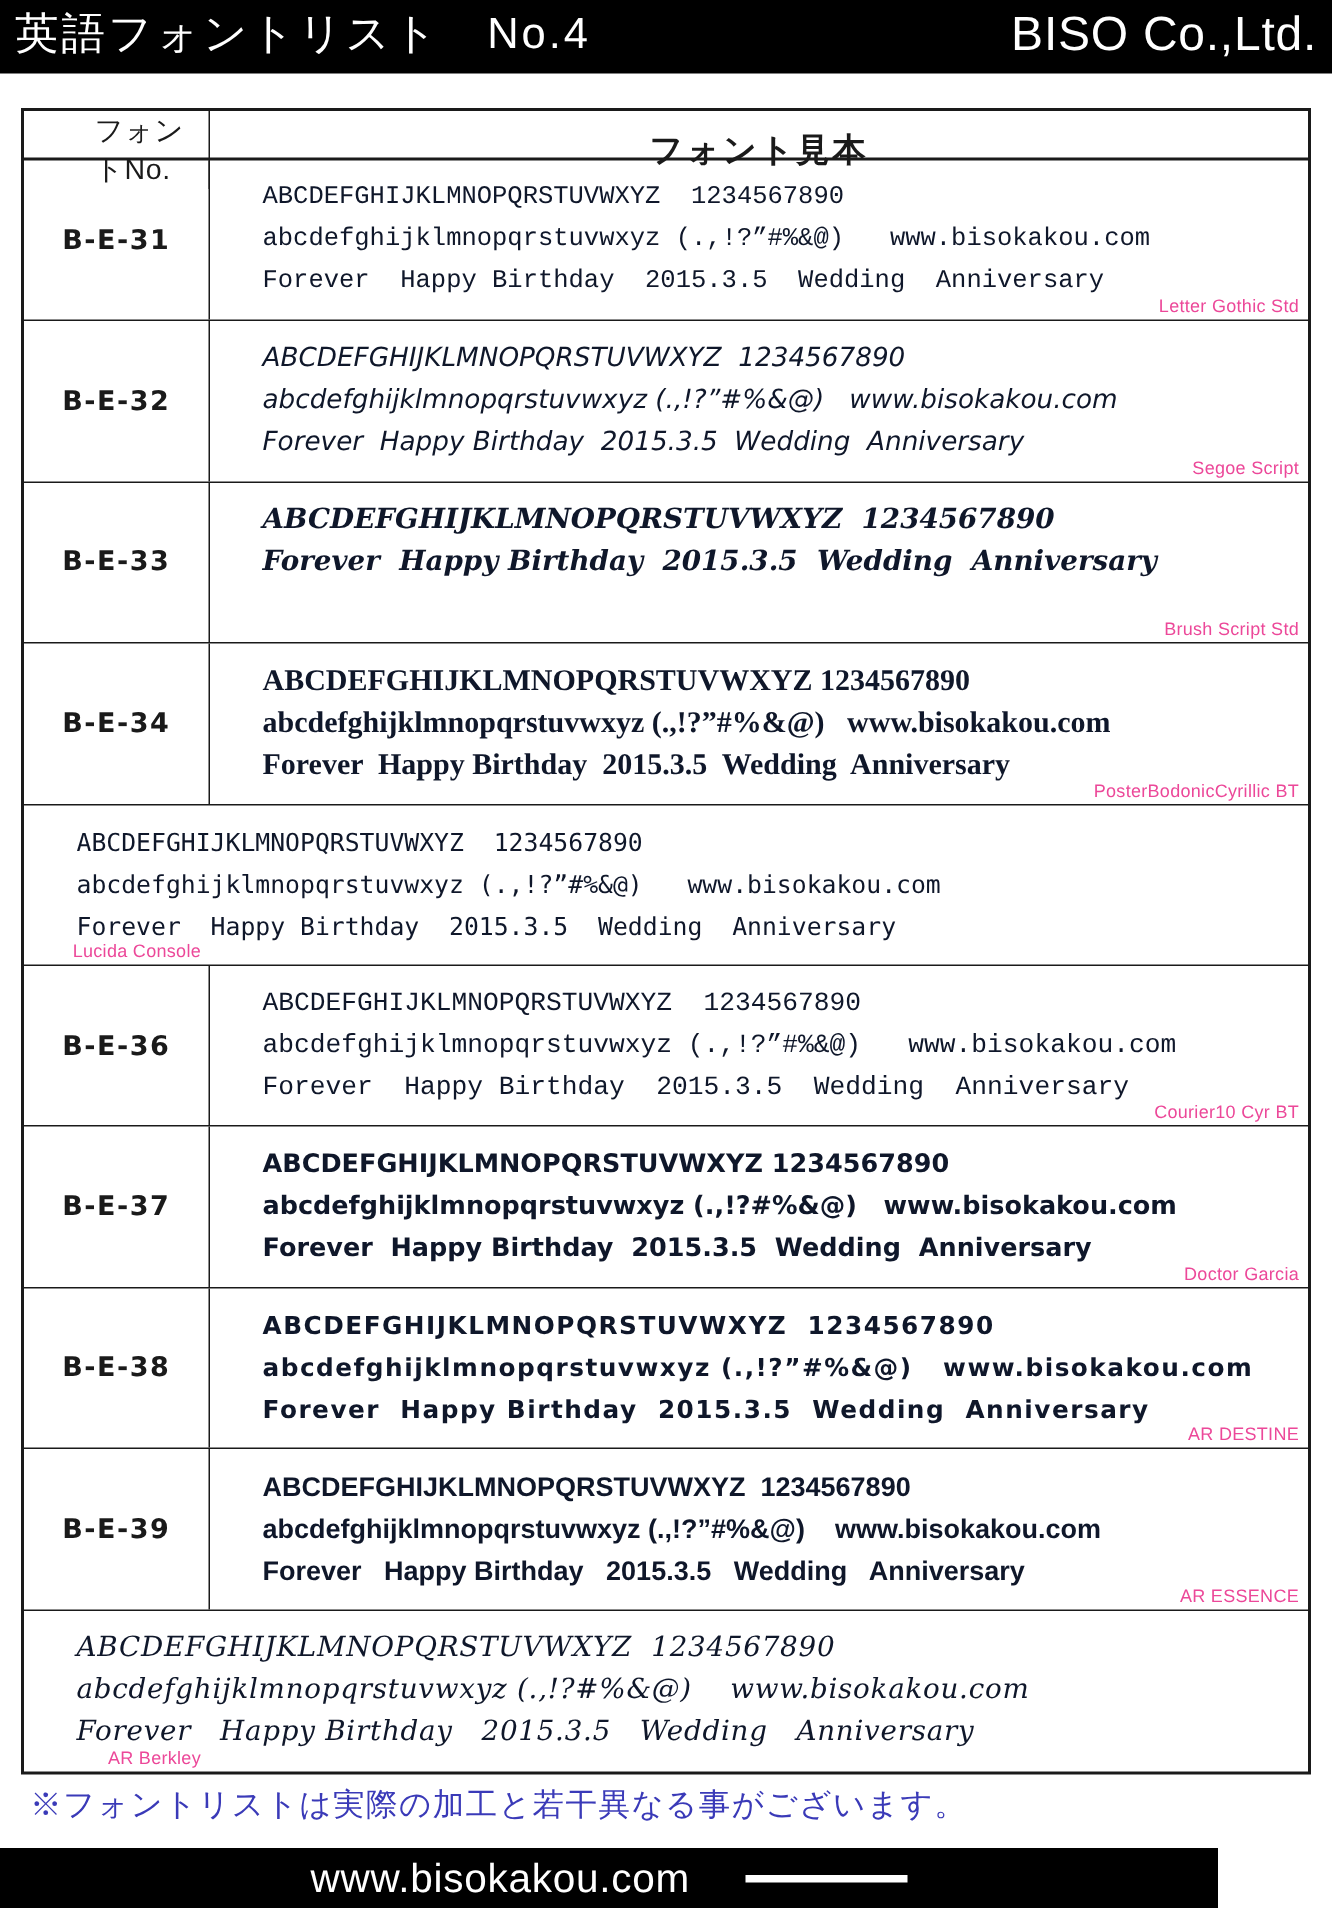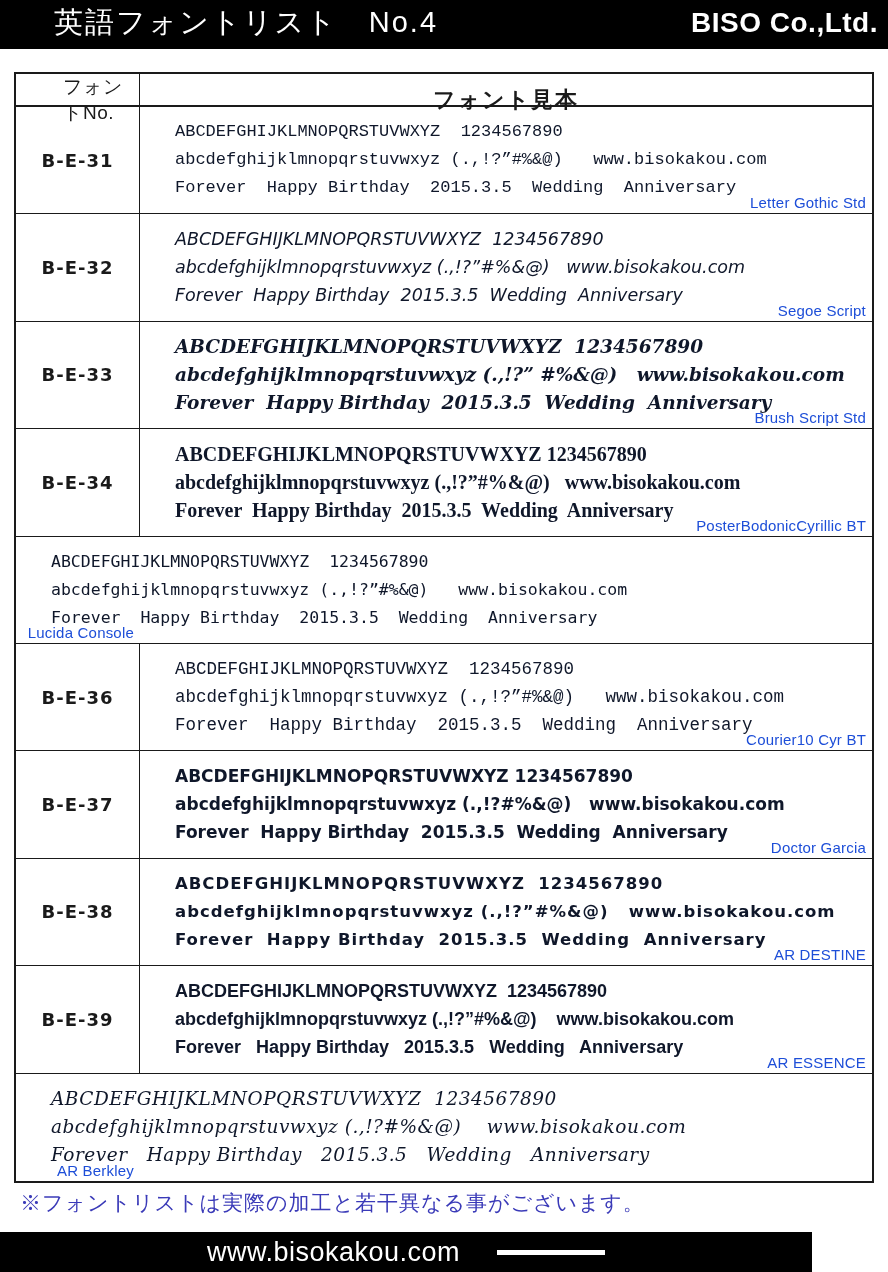--- a/index.html
+++ b/index.html
@@ -13,24 +13,24 @@
   }
 
   
   .topbar {
     position: absolute; left: 0; top: 0; width: 888px; height: 49px;
     background: #000;
     display: flex; align-items: center; justify-content: space-between;
     padding: 0 10px 4px 10px;
   }
   .topbar .title {
-    color: #fff; font-size: 29px; letter-spacing: 2px; font-weight: normal; margin-left: 44px;
+    color: #fff; font-size: 29px; letter-spacing: 2px; font-weight: normal;
   }
   .topbar .company {
-    color: #fff; font-size: 28px; letter-spacing: 0.5px; font-weight: bold;
+    color: #fff; font-size: 32px; letter-spacing: 0.5px;
   }
 
   
   .font-table {
     position: absolute; left: 14px; top: 72px; width: 860px;
     border: 2px solid #1a1a1a;
     background: #fff;
   }
   .trow {
     display: grid; grid-template-columns: 124px 1fr;
@@ -54,21 +54,21 @@
   .body-row .cell-no {
     font-size: 18px; font-weight: bold; letter-spacing: 1px;
     font-family: "DejaVu Sans", "Liberation Sans", sans-serif;
   }
   .cell-sample { position: relative; }
   .body-row .cell-sample { padding: 11px 6px 0 35px; }
 
   .ln { white-space: pre; line-height: 28px; color: #0f172a; }
   .fontname {
     position: absolute; right: 6px; bottom: 2px;
-    color: #1d4ed8; font-size: 15px;
+    color: #ec4899; font-size: 12px;
     font-family: "Liberation Sans", sans-serif;
     letter-spacing: 0.2px;
     text-align: center;
   }
 
   
   .fs0 .ln { font-family: "Liberation Mono", monospace; font-size: 17px; }
   .fs1 .ln { font-family: "DejaVu Sans", sans-serif; font-style: italic; font-size: 17.5px; }
   .fs2 .ln { font-family: "DejaVu Serif", serif; font-style: italic; font-weight: bold; font-size: 18.5px; }
   .fs3 .ln { font-family: "Liberation Serif", serif; font-weight: bold; font-size: 20px; }
@@ -131,21 +131,20 @@
       <div class="ln">abcdefghijklmnopqrstuvwxyz (.,!?”#%&amp;@)   www.bisokakou.com</div>
       <div class="ln">Forever  Happy Birthday  2015.3.5  Wedding  Anniversary</div>
       <div class="fontname">Segoe Script</div>
     </div>
   </div>
 
   <div class="trow body-row">
     <div class="cell-no">B-E-33</div>
     <div class="cell-sample fs2">
       <div class="ln">ABCDEFGHIJKLMNOPQRSTUVWXYZ  1234567890</div>
-      <div class="ln">abcdefghijklmnopqrstuvwxyz (.,!?” #%&amp;@)   www.bisokakou.com</div>
       <div class="ln">Forever  Happy Birthday  2015.3.5  Wedding  Anniversary</div>
       <div class="fontname">Brush Script Std</div>
     </div>
   </div>
 
   <div class="trow body-row">
     <div class="cell-no">B-E-34</div>
     <div class="cell-sample fs3">
       <div class="ln">ABCDEFGHIJKLMNOPQRSTUVWXYZ 1234567890</div>
       <div class="ln">abcdefghijklmnopqrstuvwxyz (.,!?”#%&amp;@)   www.bisokakou.com</div>

